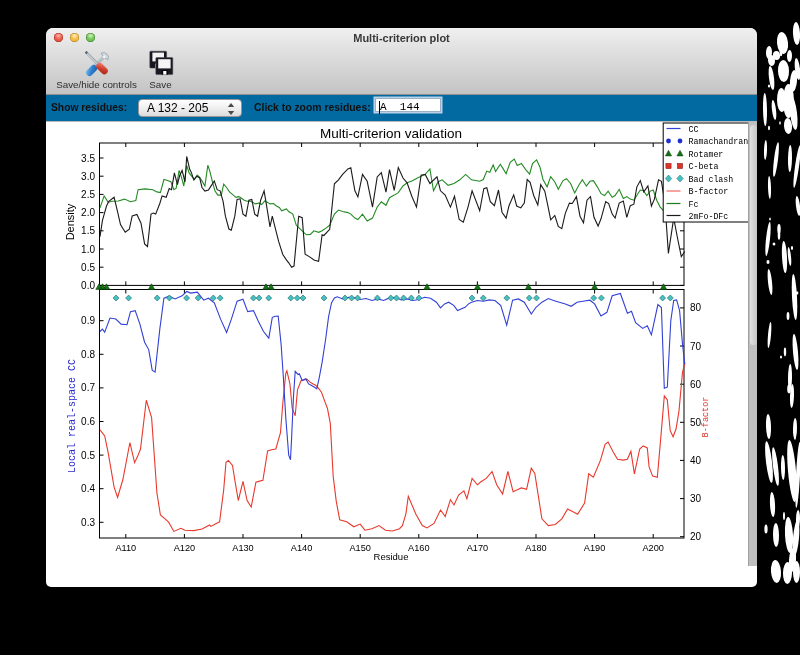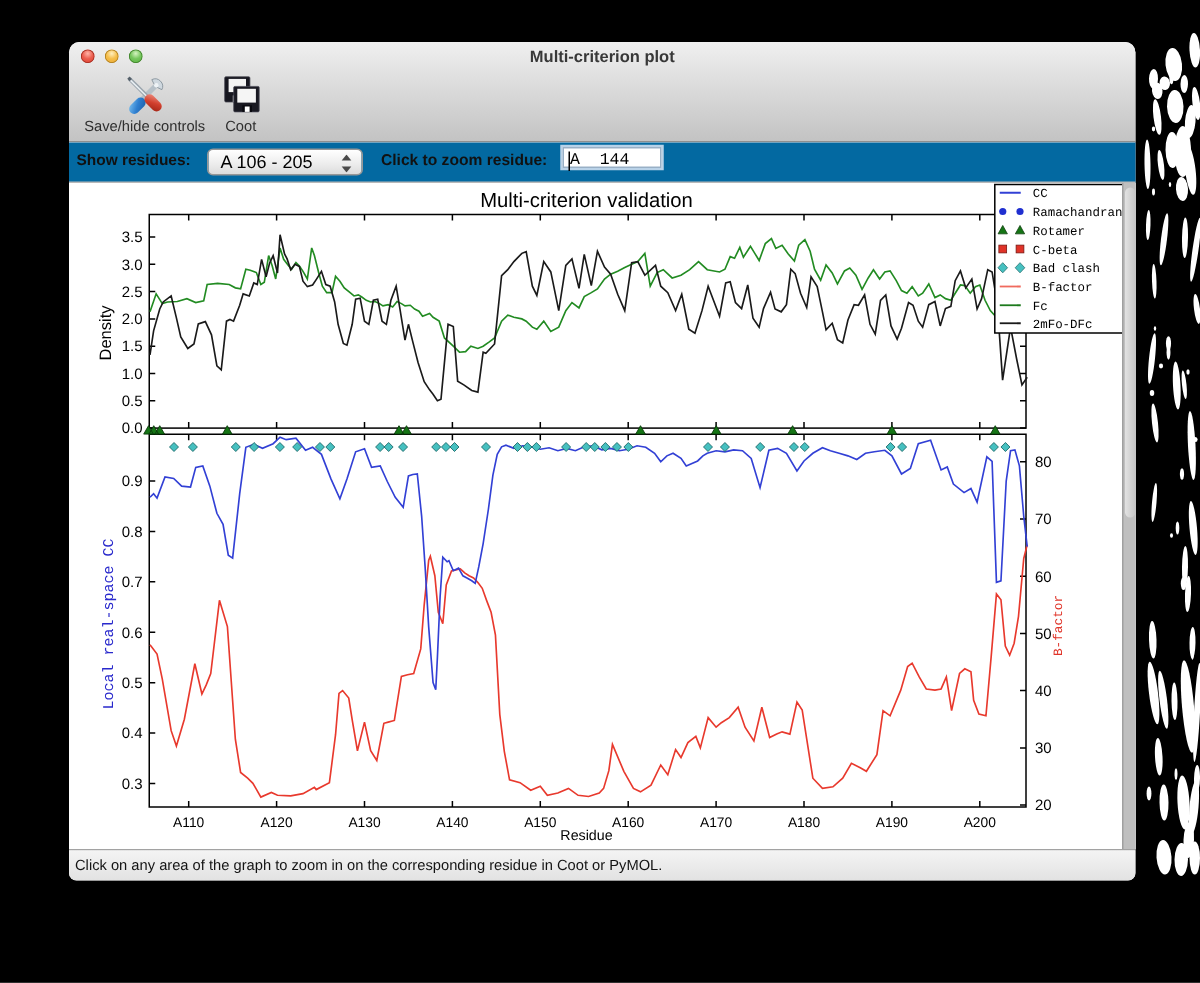--- a/index.html
+++ b/index.html
@@ -77,33 +77,33 @@
             <rect x="5.4" y="2.6" width="11.6" height="8.8" fill="#f3f3f3"></rect>
             <rect x="8.2" y="13.6" width="6.2" height="4.4" fill="#dcdcdc"></rect>
           </g>
           <g>
             <rect x="8.8" y="7.6" width="17" height="17" rx="0.8" fill="#191922" stroke="#4a4a55" stroke-width="0.5"></rect>
             <rect x="11.2" y="9.2" width="12.4" height="9.2" fill="#f5f5f5"></rect>
             <rect x="14.6" y="20.2" width="6.4" height="4.4" fill="#08080e"></rect>
             <rect x="16.2" y="21" width="3.2" height="3.6" fill="#ffffff"></rect>
           </g>
         </svg>
-        <div style="margin-top:1px;">Coot</div>
+        <div style="margin-top:1px;">Save</div>
       </div>
     </div>
     <div id="controls">
       <b style="position:absolute;left:5px;top:7px;font-size:10.3px;">Show residues:</b>
       <div id="combo">
-          <span style="position:absolute;left:8px;top:1.5px;font-size:12px;">A 106 - 205</span>
+          <span style="position:absolute;left:8px;top:1.5px;font-size:12px;">A 132 - 205</span>
         <svg width="8" height="12" viewBox="0 0 8 12" style="position:absolute;right:6px;top:3px;">
           <path d="M4 0 L7.2 4 H0.8 Z" fill="#4a4a4a"></path>
             <path d="M4 12 L7.2 8 H0.8 Z" fill="#4a4a4a"></path>
         </svg>
       </div>
-      <b style="position:absolute;left:208px;top:7px;font-size:10.4px;">Click to zoom residue:</b>
+      <b style="position:absolute;left:208px;top:7px;font-size:10.4px;">Click to zoom residues:</b>
       <div id="inputbox">
           <span style="position:absolute;left:4px;top:2px;font-size:11px;">A&nbsp;&nbsp;144</span>
         <span style="position:absolute;left:2.5px;top:2px;width:1px;height:13px;background:#000;"></span>
       </div>
     </div>
     <div id="content">
       <svg width="711" height="444" viewBox="0 0 711 444" style="position:absolute;left:0;top:0">
 <rect x="0" y="0" width="711" height="444" fill="#ffffff"></rect>
 <rect x="53.5" y="21.0" width="584.5" height="142.4" fill="none" stroke="#000" stroke-width="1"></rect>
 <rect x="53.5" y="167.5" width="584.5" height="248.5" fill="none" stroke="#000" stroke-width="1"></rect>
@@ -172,23 +172,20 @@
           <text x="642.5" y="47.0" font-family="Liberation Mono, monospace" font-size="8.3px" fill="#000">C-beta</text>
           <text x="642.5" y="59.5" font-family="Liberation Mono, monospace" font-size="8.3px" fill="#000">Bad clash</text>
           <text x="642.5" y="72.0" font-family="Liberation Mono, monospace" font-size="8.3px" fill="#000">B-factor</text>
           <text x="642.5" y="84.5" font-family="Liberation Mono, monospace" font-size="8.3px" fill="#000">Fc</text>
           <text x="642.5" y="96.5" font-family="Liberation Mono, monospace" font-size="8.3px" fill="#000">2mFo-DFc</text>
 </svg>
       <div id="vsb">
           <div id="vsbthumb"></div>
         </div>
     </div>
-    <div id="status">
-        <span style="position:absolute;left:4px;top:4.5px;">Click on any area of the graph to zoom in on the corresponding residue in Coot or PyMOL.</span>
-      </div>
   </div>
   <svg width="47" height="655" viewBox="753 0 47 655" style="position:absolute;left:753px;top:0">
       <ellipse cx="796.5" cy="33.5" rx="3.5" ry="11.5" fill="#fff" transform="rotate(-3 796.5 33.5)"></ellipse>
       <ellipse cx="782.5" cy="43.0" rx="5.5" ry="11.0" fill="#fff" transform="rotate(-6 782.5 43.0)"></ellipse>
       <ellipse cx="769.0" cy="52.5" rx="3.0" ry="6.5" fill="#fff" transform="rotate(2 769.0 52.5)"></ellipse>
       <ellipse cx="776.5" cy="55.5" rx="3.5" ry="4.5" fill="#fff" transform="rotate(-7 776.5 55.5)"></ellipse>
       <ellipse cx="789.5" cy="56.0" rx="2.5" ry="6.0" fill="#fff" transform="rotate(1 789.5 56.0)"></ellipse>
       <ellipse cx="783.5" cy="71.0" rx="5.5" ry="11.0" fill="#fff" transform="rotate(-2 783.5 71.0)"></ellipse>
       <ellipse cx="771.5" cy="78.0" rx="2.5" ry="12.0" fill="#fff" transform="rotate(-7 771.5 78.0)"></ellipse>
       <ellipse cx="788.5" cy="101.0" rx="5.5" ry="17.0" fill="#fff" transform="rotate(0 788.5 101.0)"></ellipse>

